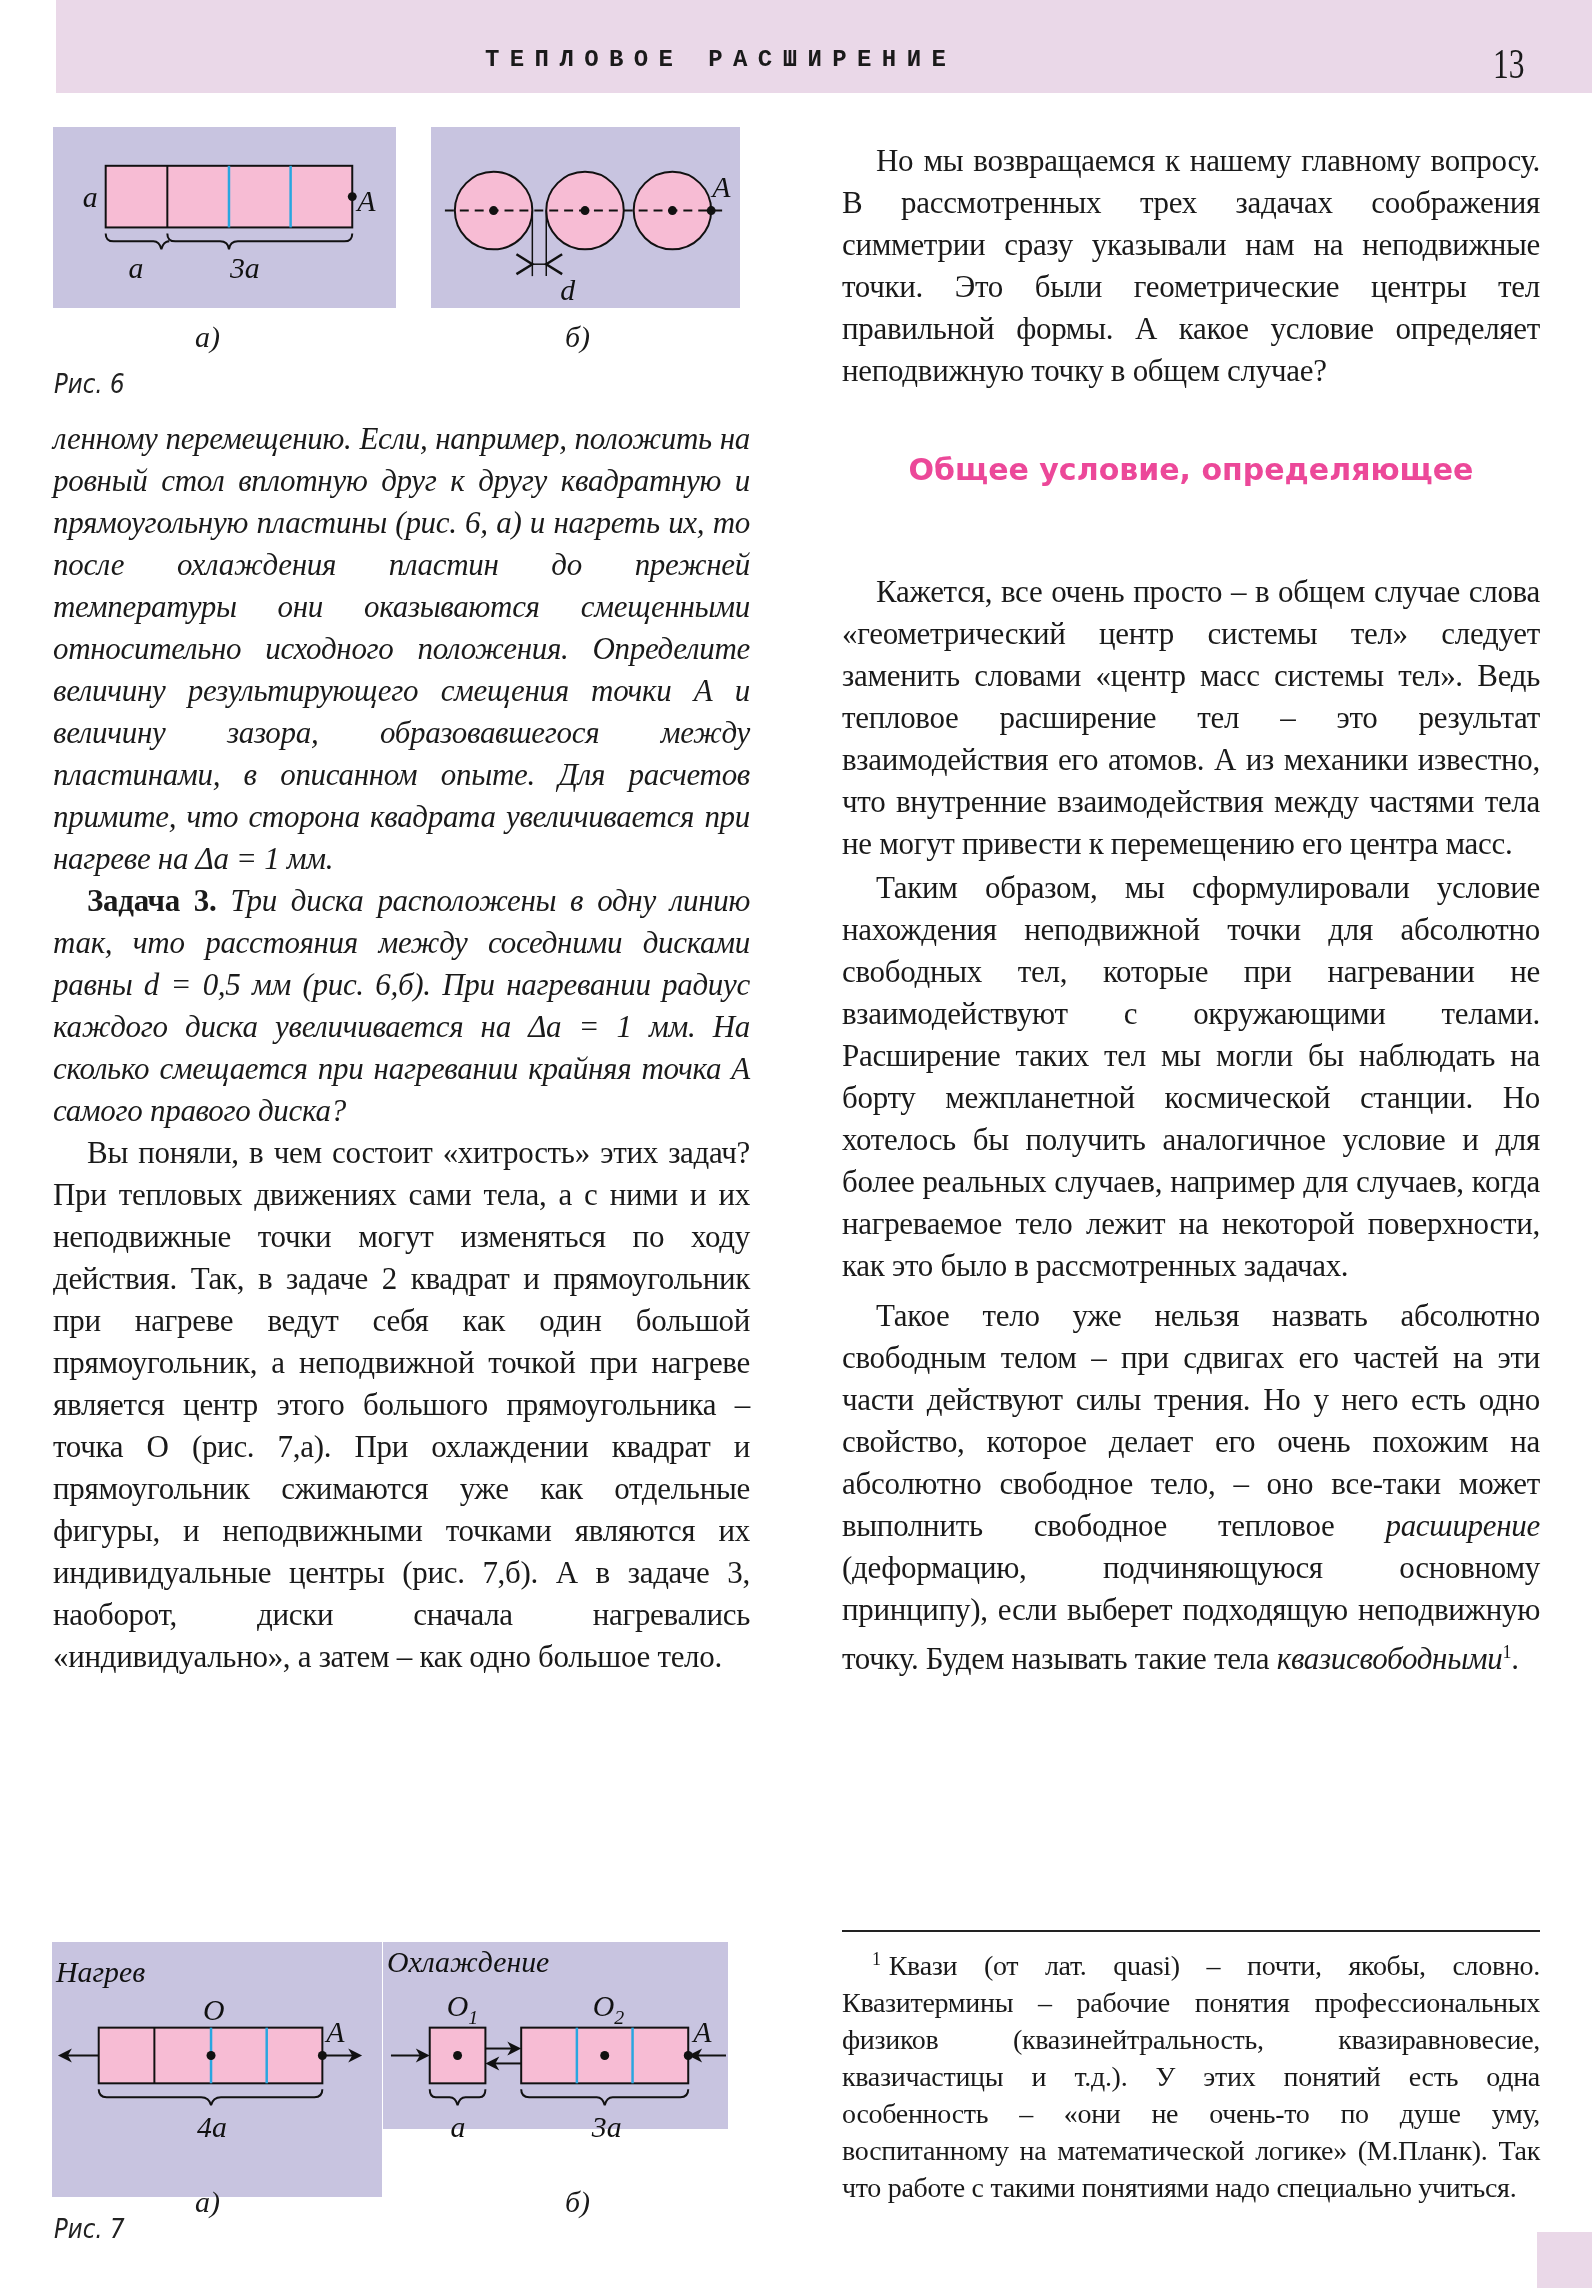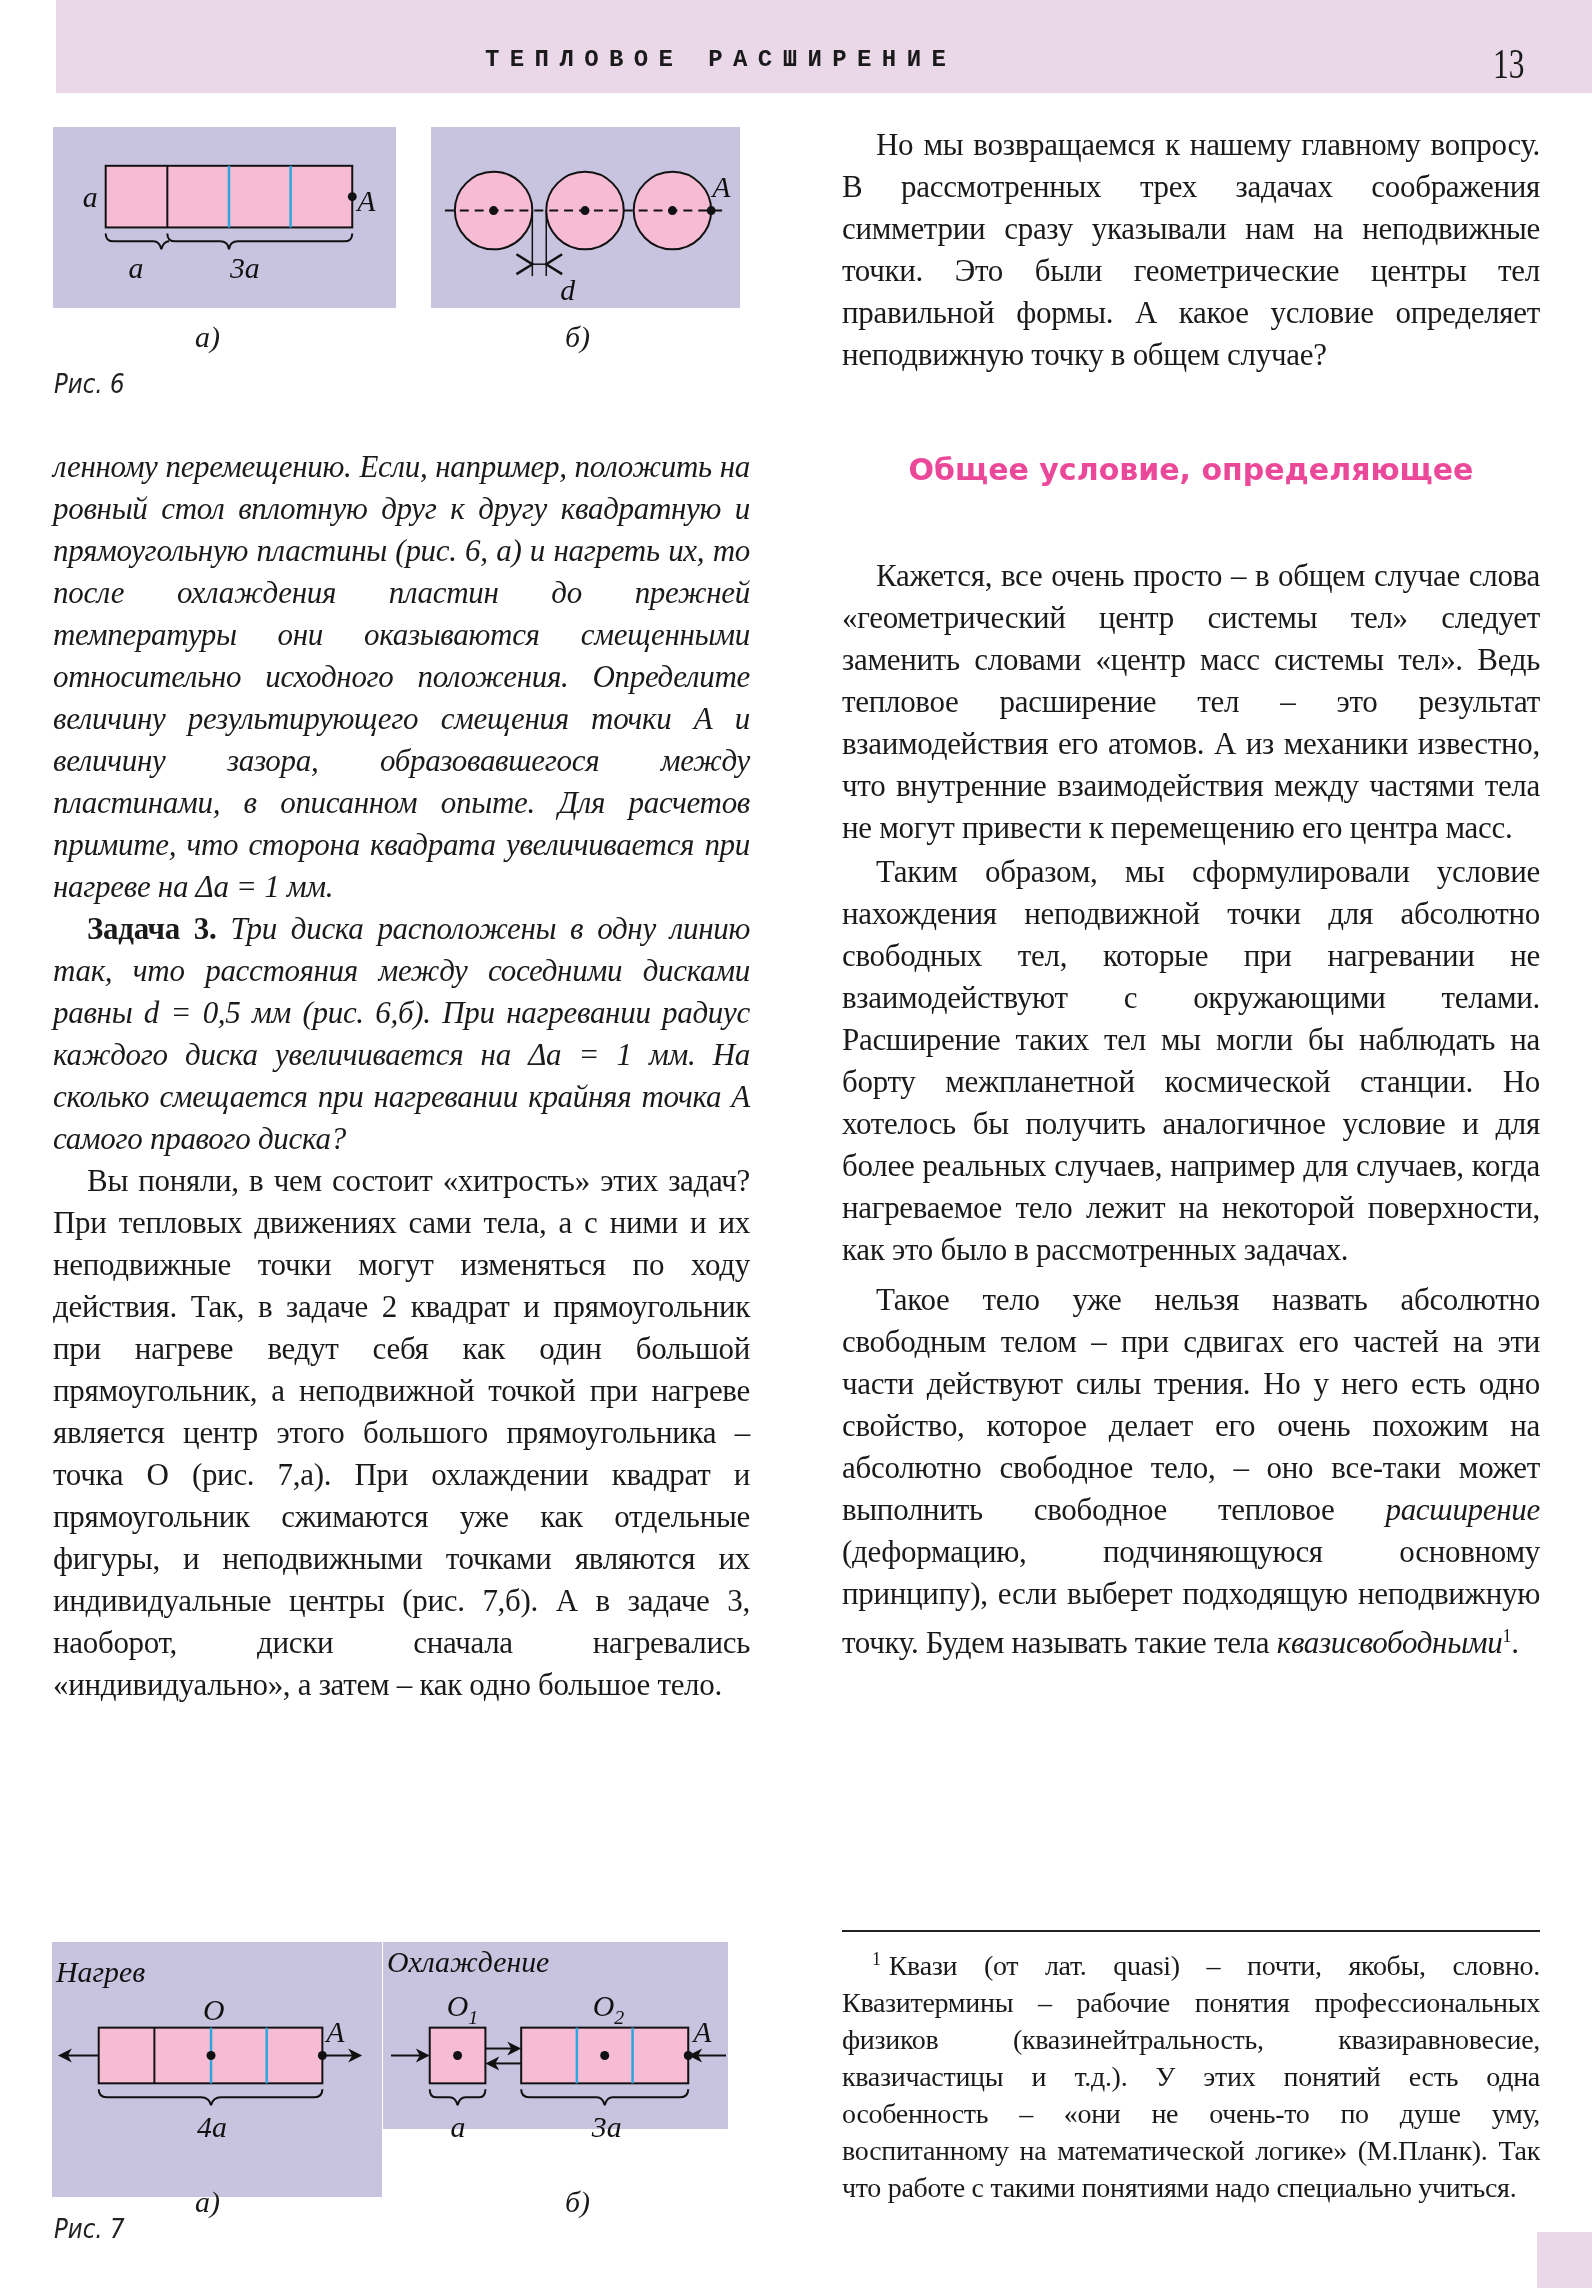--- a/index.html
+++ b/index.html
@@ -9,21 +9,21 @@
   .run-title { position:absolute; left:485px; top:46px; font-family:Liberation Mono, monospace; font-weight:bold;
                font-size:24px; letter-spacing:10.4px; color:#1a1a1a; white-space:nowrap; }
   .page-no { position:absolute; left:1493px; top:40px; font-size:42px; color:#1a1a1a; transform:scaleX(0.75); transform-origin:left top; }
   .fig { position:absolute; background:#c8c4e0; }
   .fig svg { position:absolute; left:0; top:0; }
   .cap { position:absolute; font-style:italic; font-size:30px; }
   .figlabel { position:absolute; font-family:"DejaVu Sans", sans-serif; font-style:italic; font-size:27px; color:#222; transform:scaleX(0.85); transform-origin:left top; }
   .col { position:absolute; font-size:31px; line-height:42px; text-align:justify; letter-spacing:-0.3px; }
   .col p { margin:0; }
   .left { left:53px; width:697px; }
-  .right { left:842px; width:698px; }
+  .right { left:842px; width:698px;margin-top:16px; }
   .it { font-style:italic; }
   .indent { text-indent:34px; }
   .bold-lead { font-weight:bold; font-style:normal; }
   .heading { position:absolute; left:842px; width:698px; top:448px; text-align:center;
              font-family:"DejaVu Sans", sans-serif; font-weight:bold; font-size:30px; line-height:43px; color:#ec4899; }
   .rule { position:absolute; left:842px; top:1930px; width:698px; height:2px; background:#222; }
   .foot { position:absolute; left:842px; top:1941px; width:698px; font-size:28px; line-height:37px; text-align:justify; letter-spacing:-0.3px; }
   .foot sup { font-size:18px; vertical-align:10px; margin-right:8px; }
   .corner { position:absolute; left:1537px; top:2232px; width:55px; height:57px; background:#ead8e8; }
   .svgt { font-family:"Liberation Serif", serif; font-style:italic; font-size:30px; fill:#111; }
@@ -67,21 +67,21 @@
     <line x1="102" y1="138" x2="116" y2="138" stroke="#111" stroke-width="1.5"></line>
     <path d="M86 128 L102 138 L86 148" fill="none" stroke="#111" stroke-width="2.5"></path>
     <path d="M132 128 L116 138 L132 148" fill="none" stroke="#111" stroke-width="2.5"></path>
     <text class="svgt" x="283" y="70">A</text>
     <text class="svgt" x="130" y="174">d</text>
   </svg>
 </div>
 <div class="cap" style="left:565px; top:320px;">б)</div>
 <div class="figlabel" style="left:54px; top:368px;">Рис. 6</div>
 
-<div class="col left" style="top:418px;margin-top:28px;">
+<div class="col left" style="top:418px;">
   <p class="it">ленному перемещению. Если, например, положить на ровный стол вплотную друг к другу квадратную и прямоугольную пластины (рис. 6, а) и нагреть их, то после охлаждения пластин до прежней температуры они оказываются смещенными относительно исходного положения. Определите величину результирующего смещения точки А и величину зазора, образовавшегося между пластинами, в описанном опыте. Для расчетов примите, что сторона квадрата увеличивается при нагреве на Δa = 1 мм.</p>
   <p class="indent"><span class="bold-lead">Задача 3.</span> <span class="it">Три диска расположены в одну линию так, что расстояния между соседними дисками равны d = 0,5 мм (рис. 6,б). При нагревании радиус каждого диска увеличивается на Δa = 1 мм. На сколько смещается при нагревании крайняя точка А самого правого диска?</span></p>
   <p class="indent">Вы поняли, в чем состоит «хитрость» этих задач? При тепловых движениях сами тела, а с ними и их неподвижные точки могут изменяться по ходу действия. Так, в задаче 2 квадрат и прямоугольник при нагреве ведут себя как один большой прямоугольник, а неподвижной точкой при нагреве является центр этого большого прямоугольника – точка O (рис. 7,а). При охлаждении квадрат и прямоугольник сжимаются уже как отдельные фигуры, и неподвижными точками являются их индивидуальные центры (рис. 7,б). А в задаче 3, наоборот, диски сначала нагревались «индивидуально», а затем – как одно большое тело.</p>
 </div>
 
 <div class="fig" style="left:52px; top:1942px; width:330px; height:255px;">
   <svg width="330" height="223" viewBox="0 0 332 224">
     <text class="svgt" x="4" y="40">Нагрев</text>
     <rect x="47" y="86" width="225" height="56" fill="#f7bcd4" stroke="#111" stroke-width="2"></rect>
     <line x1="103" y1="86" x2="103" y2="142" stroke="#111" stroke-width="2"></line>

